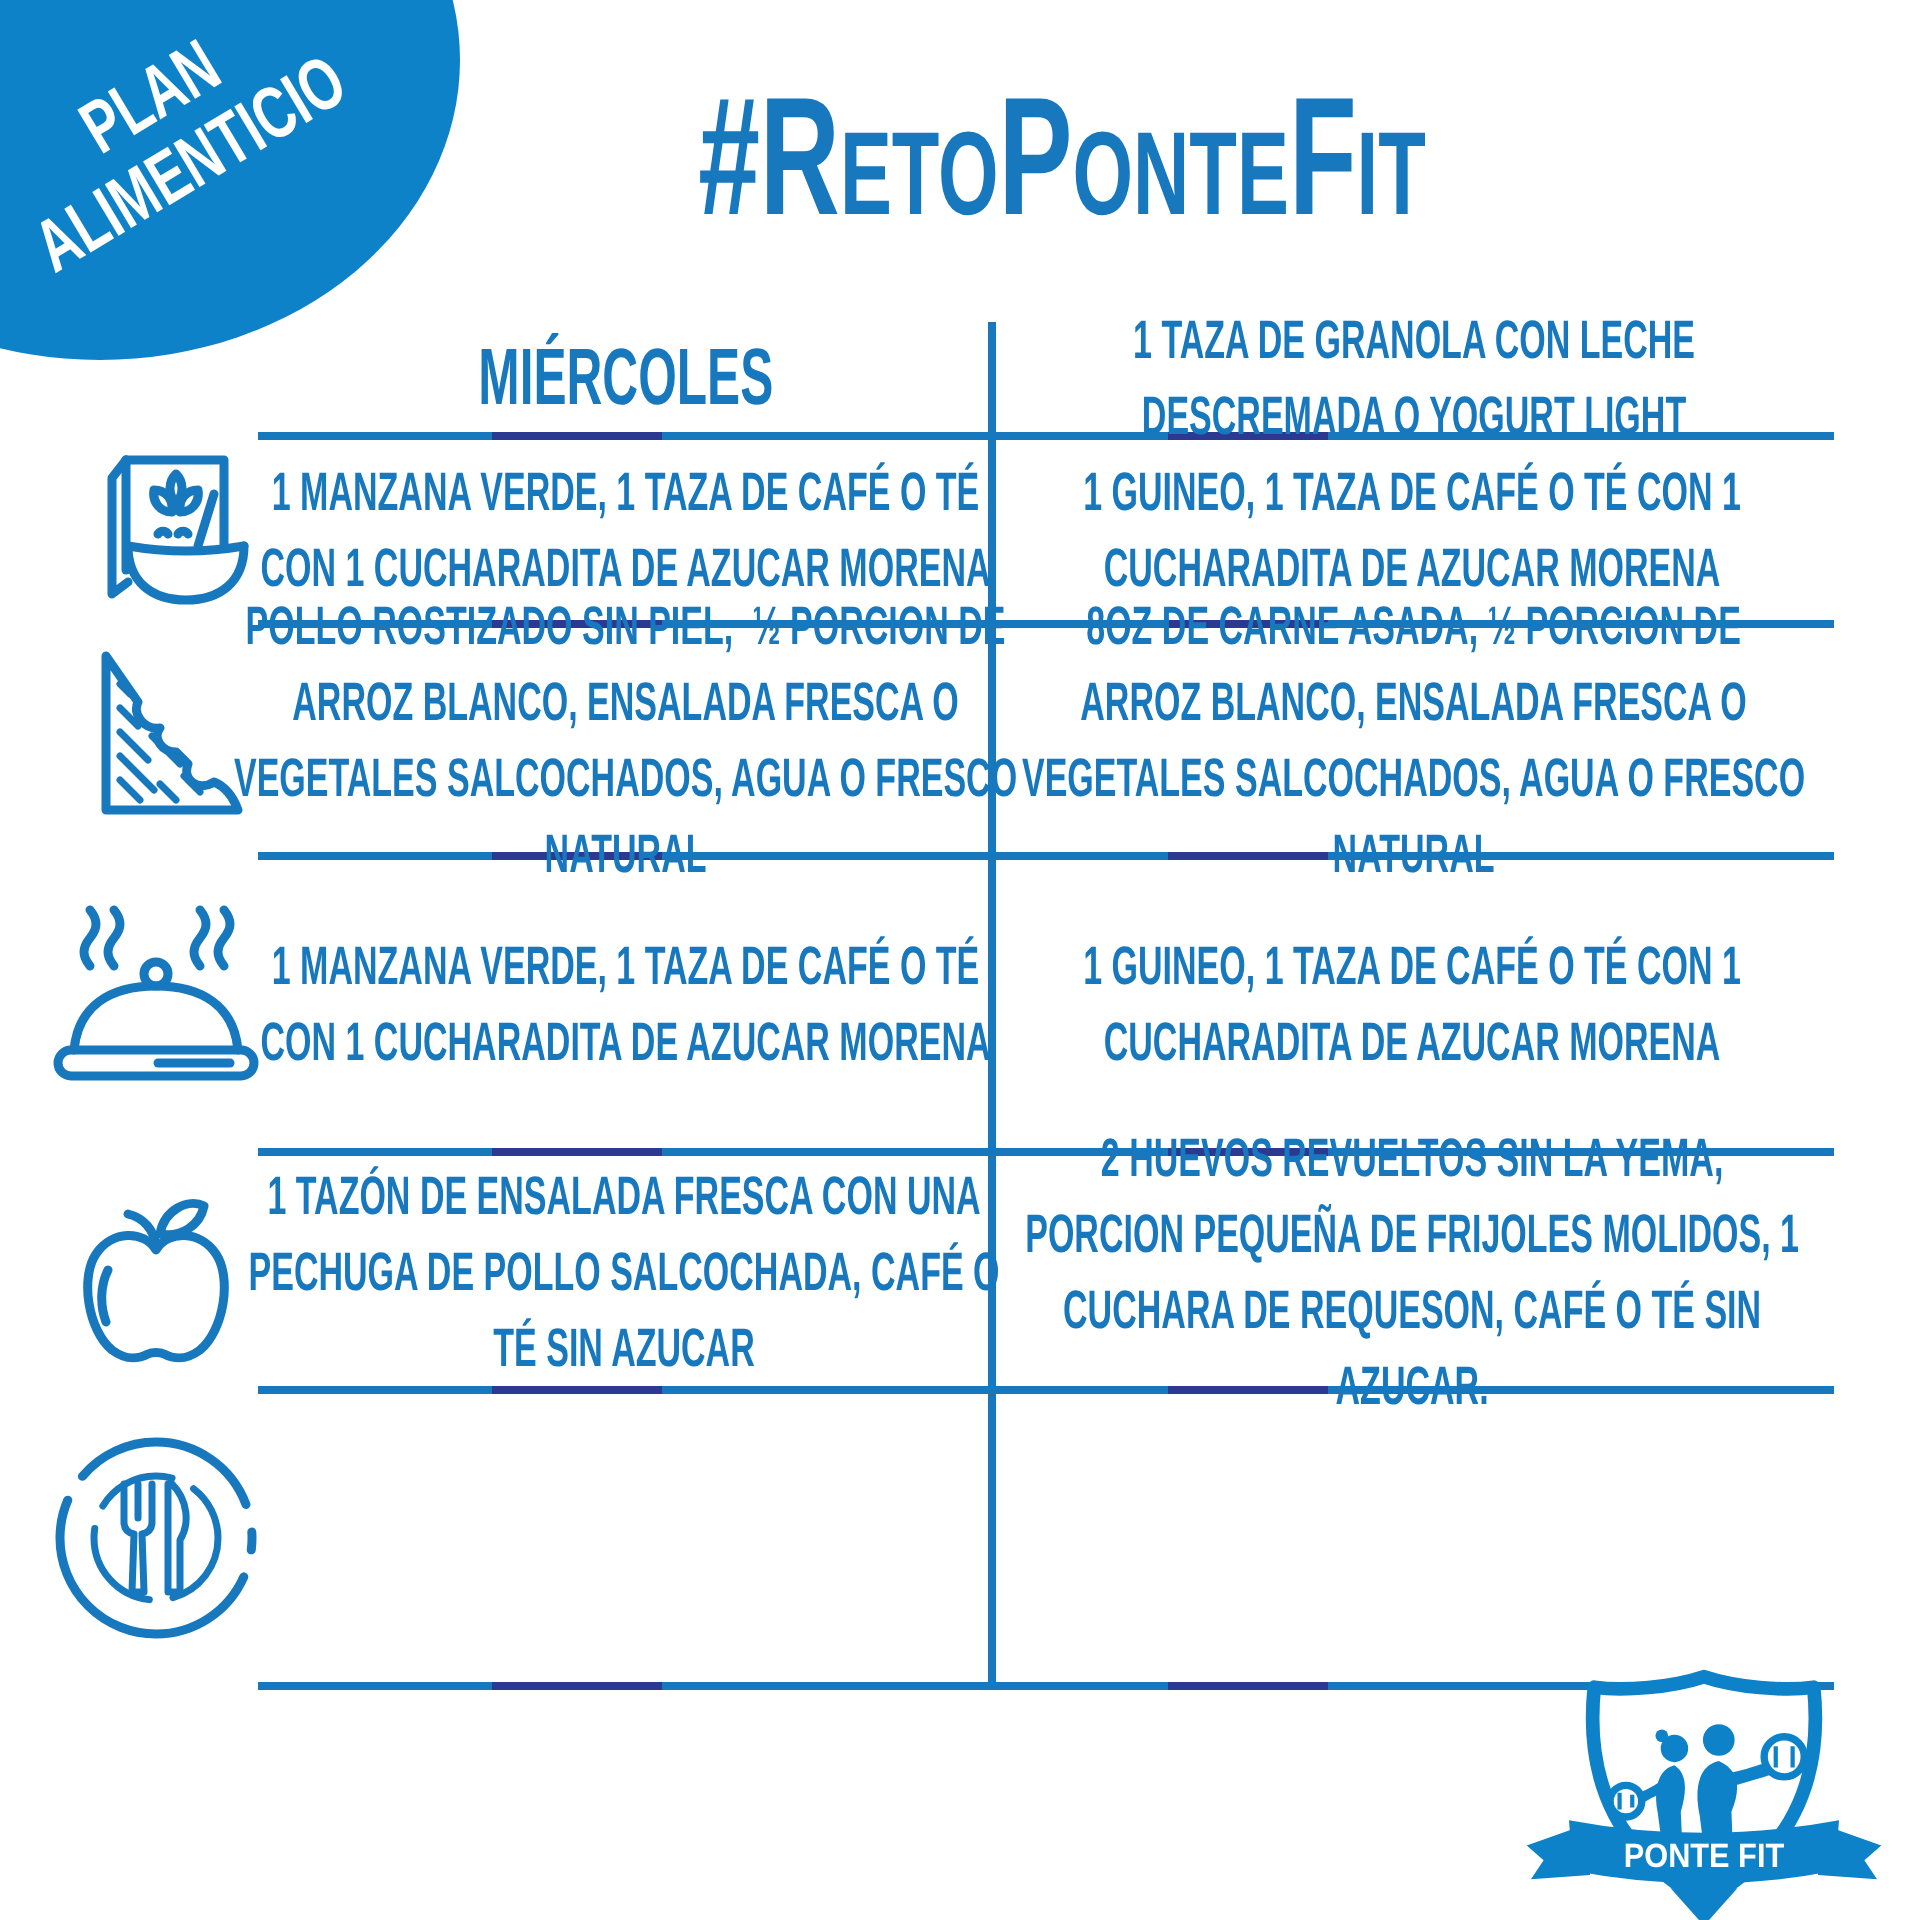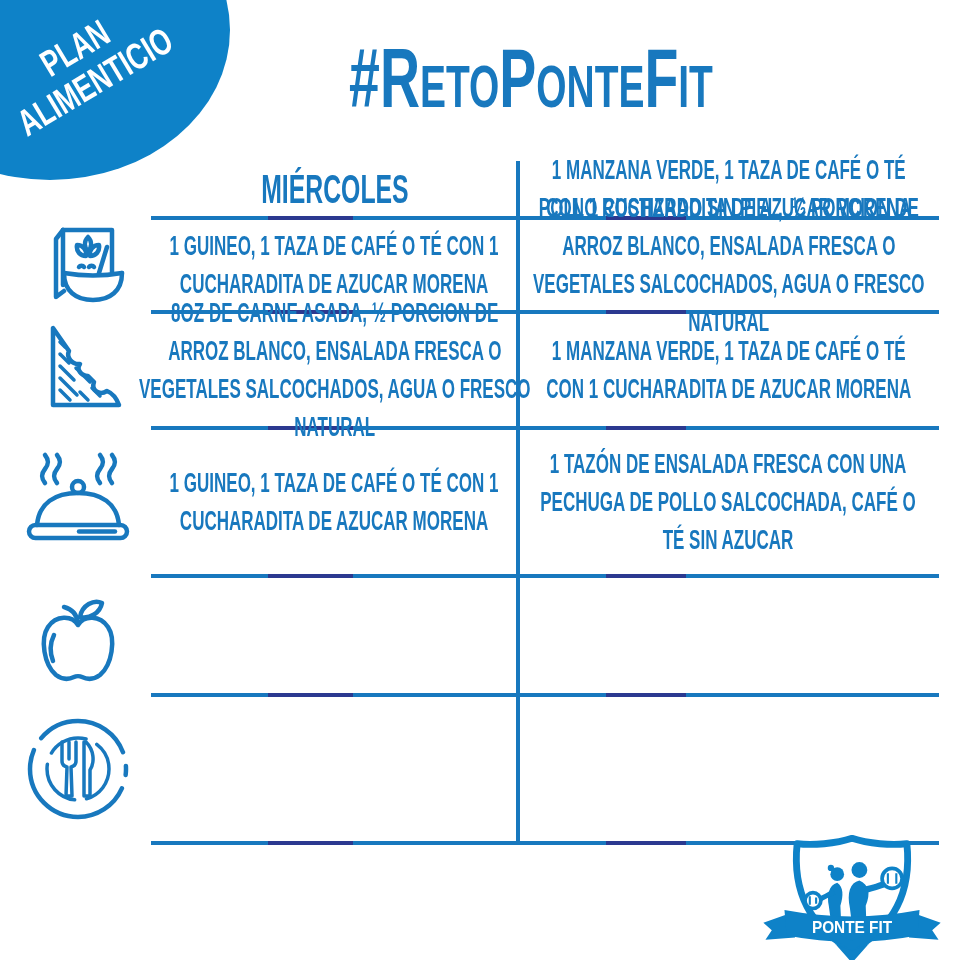--- a/index.html
+++ b/index.html
@@ -18,21 +18,21 @@
   .corner-text{position:absolute;left:-55px;top:26px;width:280px;text-align:center;
     color:#fff;font-weight:bold;font-size:37px;line-height:39px;white-space:pre;
     transform:rotate(-31deg) scaleX(0.72);transform-origin:50% 50%;}
 
   
   .title{position:absolute;left:246px;top:34px;width:570px;text-align:center;
     color:var(--blue);font-weight:bold;font-size:84px;line-height:88px;
     font-variant:small-caps;white-space:pre;transform:scaleX(0.66);transform-origin:50% 50%;}
 
   
-  .table{position:absolute;left:151px;top:160px;width:788px;height:683px;
+  .table{position:absolute;left:129px;top:160px;width:788px;height:683px;
     display:grid;grid-template-columns:367px 421px;
     grid-template-rows:58px 94px 116px 148px 119px 148px;}
   .rule{position:absolute;left:0;width:788px;height:4px;
     background-image:linear-gradient(to right,
       var(--blue) 0 117px, var(--navy) 117px 202px,
       var(--blue) 202px 455px, var(--navy) 455px 535px,
       var(--blue) 535px 788px);}
   .rule.r1{top:56px;} .rule.r2{top:150px;} .rule.r3{top:266px;}
   .rule.r4{top:414px;} .rule.r5{top:533px;} .rule.r6{top:681px;}
   .vdivider{position:absolute;left:365px;top:1px;width:4px;height:682px;background:var(--blue);}
@@ -67,20 +67,24 @@
     <div class="rule r3"></div>
     <div class="rule r4"></div>
     <div class="rule r5"></div>
     <div class="rule r6"></div>
     <div class="vdivider"></div>
 
     <div class="cell">
       <div class="celltext headtext">MIÉRCOLES</div>
     </div>
 
+    <div class="cell">
+      <div class="celltext">1 TAZA DE GRANOLA CON LECHE
+DESCREMADA O YOGURT LIGHT</div>
+    </div>
 
     <div class="cell">
       <div class="celltext">1 MANZANA VERDE, 1 TAZA DE CAFÉ O TÉ
 CON 1 CUCHARADITA DE AZUCAR MORENA</div>
     </div>
     <div class="cell">
       <div class="celltext">1 GUINEO, 1 TAZA DE CAFÉ O TÉ CON 1
 CUCHARADITA DE AZUCAR MORENA</div>
     </div>
 
@@ -103,20 +107,26 @@
     </div>
     <div class="cell">
       <div class="celltext">1 GUINEO, 1 TAZA DE CAFÉ O TÉ CON 1
 CUCHARADITA DE AZUCAR MORENA</div>
     </div>
 
     <div class="cell">
       <div class="celltext">1 TAZÓN DE ENSALADA FRESCA CON UNA
 PECHUGA DE POLLO SALCOCHADA, CAFÉ O
 TÉ SIN AZUCAR</div>
+    </div>
+    <div class="cell">
+      <div class="celltext">2 HUEVOS REVUELTOS SIN LA YEMA,
+PORCION PEQUEÑA DE FRIJOLES MOLIDOS, 1
+CUCHARA DE REQUESON, CAFÉ O TÉ SIN
+AZUCAR.</div>
     </div>
   </div>
 
   <div class="icon" style="left:28px;top:215px;">
     <svg width="100" height="100" viewBox="0 0 100 100" fill="none" stroke="currentColor" stroke-width="4.5" stroke-linecap="round" stroke-linejoin="round">
       <path d="M35,15 L84,15 L84,57"></path>
       <path d="M35,15 L35,70"></path>
       <path d="M35,15 L28,24 L28,82 L36,76"></path>
       <path d="M60,22 C56,26 56,32 60,37 C64,32 64,26 60,22 Z"></path>
       <path d="M49,30 C48,36 52,41 58,41 C59,35 55,30 49,30 Z"></path>

